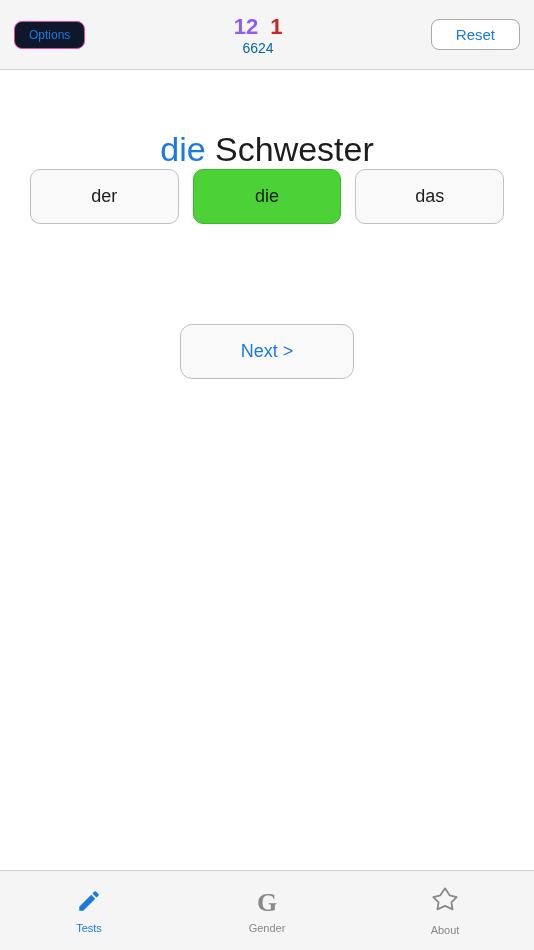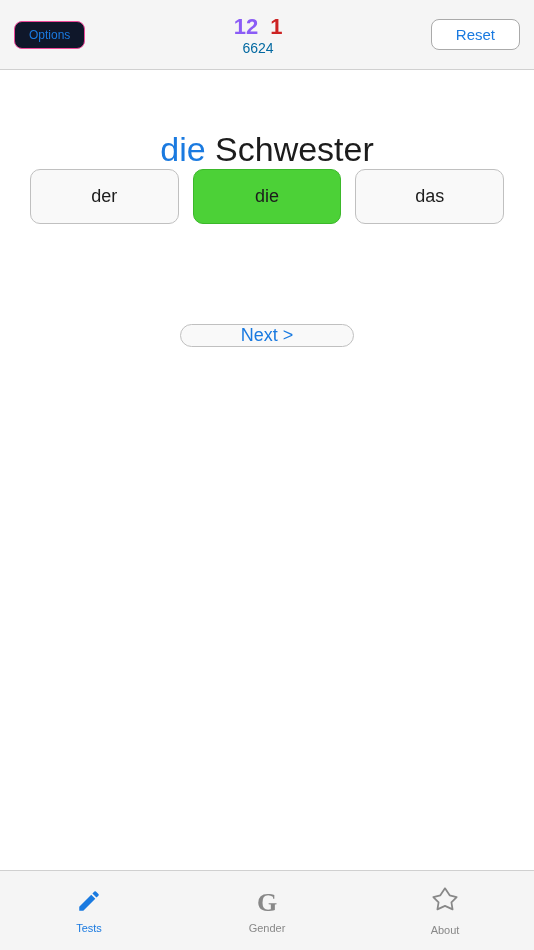--- a/index.html
+++ b/index.html
@@ -125,21 +125,21 @@
       background: #4cd137;
       border-color: #3bb82a;
       color: #1c1c1c;
     }
 
     
     .next-btn {
       background: #f9f9f9;
       border: 1px solid #c0c0c0;
       border-radius: 12px;
-      padding: 0 60px;
+      padding: 16px 60px;
       font-size: 18px;
       color: #1a7ae0;
       cursor: pointer;
       margin-top: 40px;
     }
 
     
     .tab-bar {
       position: absolute;
       bottom: 0;

